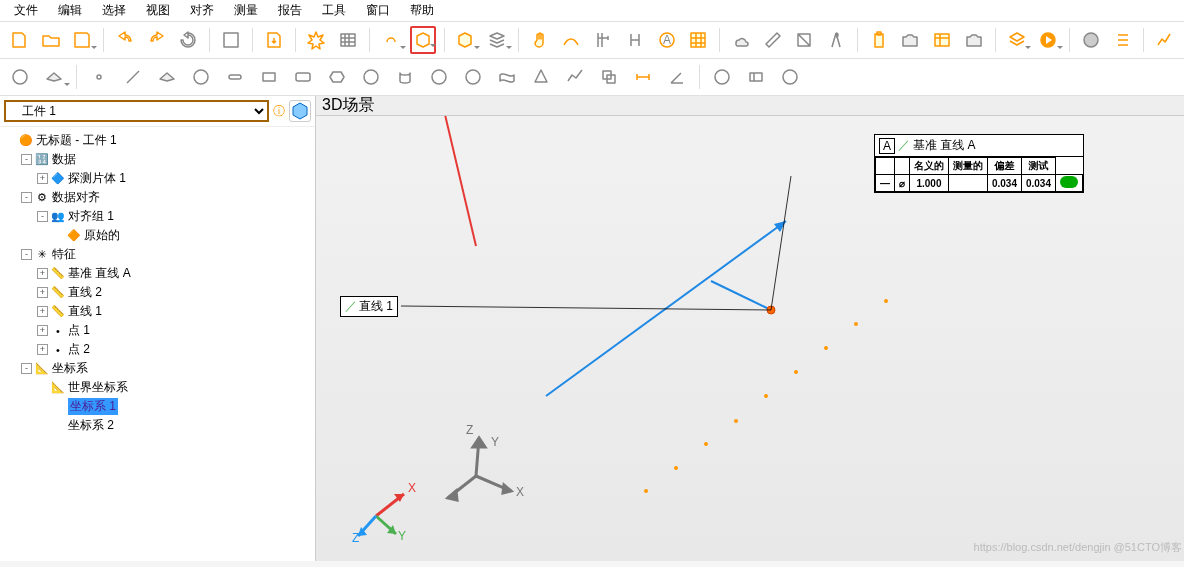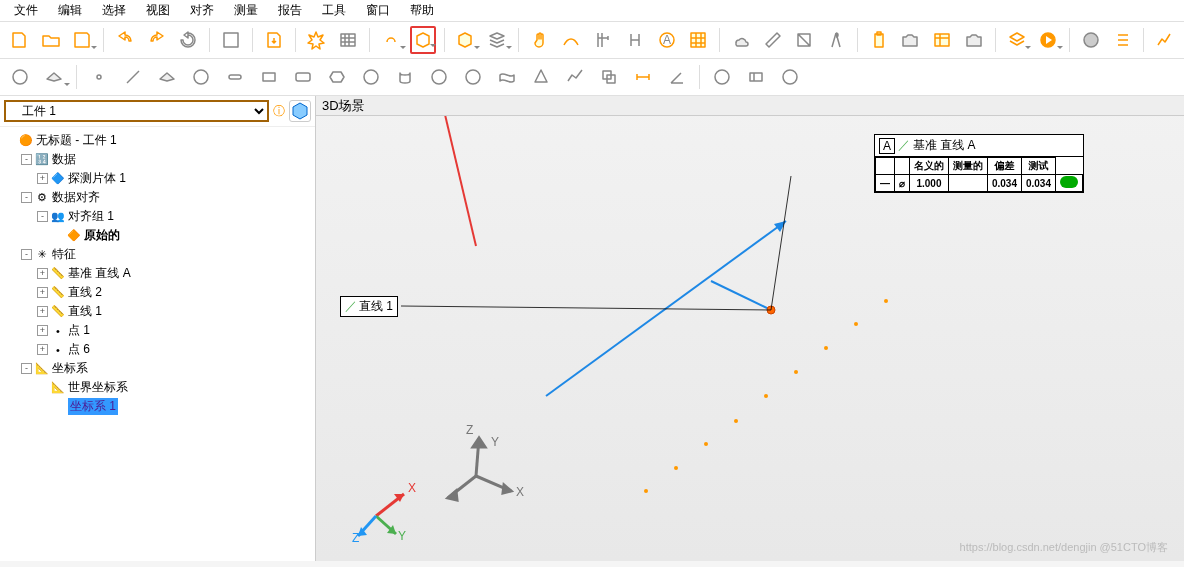--- a/index.html
+++ b/index.html
@@ -18,25 +18,25 @@
 .combo-row{display:flex;align-items:center;gap:4px;padding:4px;border-bottom:1px solid #eee}
 .combo-row select{flex:1;height:22px;border:2px solid #a16207;background:#fff;padding:0 12px}
 .combo-row .cube{width:22px;height:22px;border:1px solid #ccc;border-radius:3px;display:flex;align-items:center;justify-content:center}
 .tree{padding:4px 2px;overflow:auto;flex:1}
 .tree .node{display:flex;align-items:center;gap:3px;padding:1px 0;white-space:nowrap}
 .tree .ind{display:inline-block}
 .tree .tw{width:11px;height:11px;border:1px solid #999;display:inline-flex;align-items:center;justify-content:center;font-size:9px;line-height:1;color:#555;background:#fff;cursor:pointer}
 .tree .sp{width:11px;display:inline-block}
 .tree .ic{width:14px;height:14px;display:inline-flex;align-items:center;justify-content:center;font-size:11px}
 .tree .sel{background:#3399ff;color:#4c1d95;padding:0 2px}
-.tree .bold{font-weight:bold}
+.tree .bold{font-weight:normal}
 .viewport{flex:1;background:linear-gradient(#f2f2f2,#e8e8e8);position:relative;overflow:hidden}
-.vp-hdr{background:#eee;height:20px;display:flex;align-items:center;padding:0 6px;font-size:13px;border-bottom:1px solid #ccc}
+.vp-hdr{background:#eee;height:20px;display:flex;align-items:center;padding:0 6px;font-size:16px;border-bottom:1px solid #ccc}
 .scene{position:absolute;inset:20px 0 0 0}
-.watermark{position:absolute;right:16px;bottom:6px;color:#bbb;font-size:11px}
+.watermark{position:absolute;right:2px;bottom:6px;color:#bbb;font-size:11px}
 .label-box{position:absolute;background:#fff;border:1px solid #000;font-size:11px}
 .label-box td,.label-box th{border:1px solid #000;padding:1px 4px;text-align:center;font-weight:bold;font-size:10px}
 .label-box table{border-collapse:collapse}
 .lb1{left:24px;top:180px;padding:1px 4px;display:flex;align-items:center;gap:2px}
 .lb2{right:100px;top:18px}
 .lb2 .hdr{display:flex;align-items:center;gap:3px;padding:2px 4px;border-bottom:1px solid #000}
 .lb2 .pass{background:#0a0;display:inline-block;width:18px;height:12px;border-radius:7px}
 svg.ico{width:20px;height:20px}
 </style>
 </head>
@@ -434,39 +434,45 @@
         <div class="node">
           <span class="ind" style="width: 32px;"></span>
           <span class="tw">+</span>
           <span class="ic">•</span>
           <span>点 1</span>
         </div>
         <div class="node">
           <span class="ind" style="width: 32px;"></span>
           <span class="tw">+</span>
           <span class="ic">•</span>
-          <span>点 6</span>
+          <span>点 2</span>
         </div>
         <div class="node">
           <span class="ind" style="width: 16px;"></span>
           <span class="tw">-</span>
           <span class="ic">📐</span>
           <span>坐标系</span>
         </div>
         <div class="node">
           <span class="ind" style="width: 32px;"></span>
           <span class="sp"></span>
           <span class="ic">📐</span>
           <span>世界坐标系</span>
         </div>
         <div class="node">
           <span class="ind" style="width: 32px;"></span>
           <span class="sp"></span>
           <span class="ic"></span>
           <span class="sel">坐标系 1</span>
+        </div>
+        <div class="node">
+          <span class="ind" style="width: 32px;"></span>
+          <span class="sp"></span>
+          <span class="ic"></span>
+          <span class="bold">坐标系 2</span>
         </div>
       </div>
   </div>
 
   <div class="viewport">
     <div class="vp-hdr">3D场景</div>
     <div class="scene">
 
       <svg width="100%" height="100%" style="position:absolute;inset:0">
 

